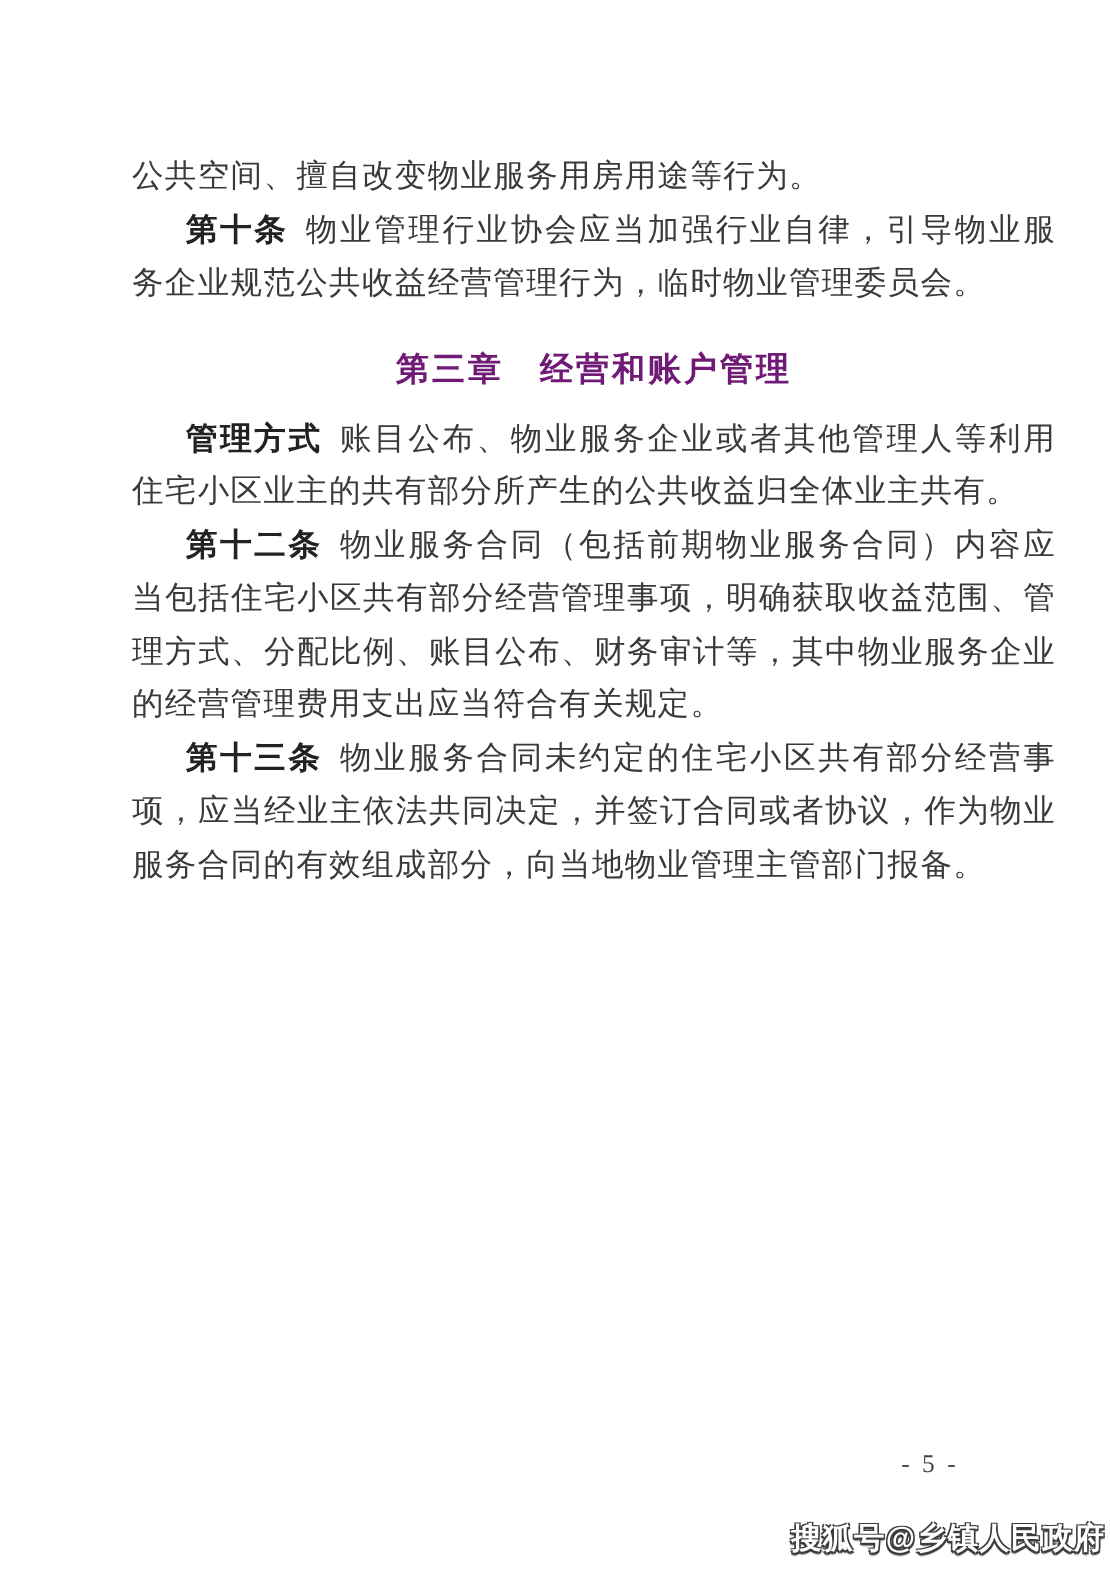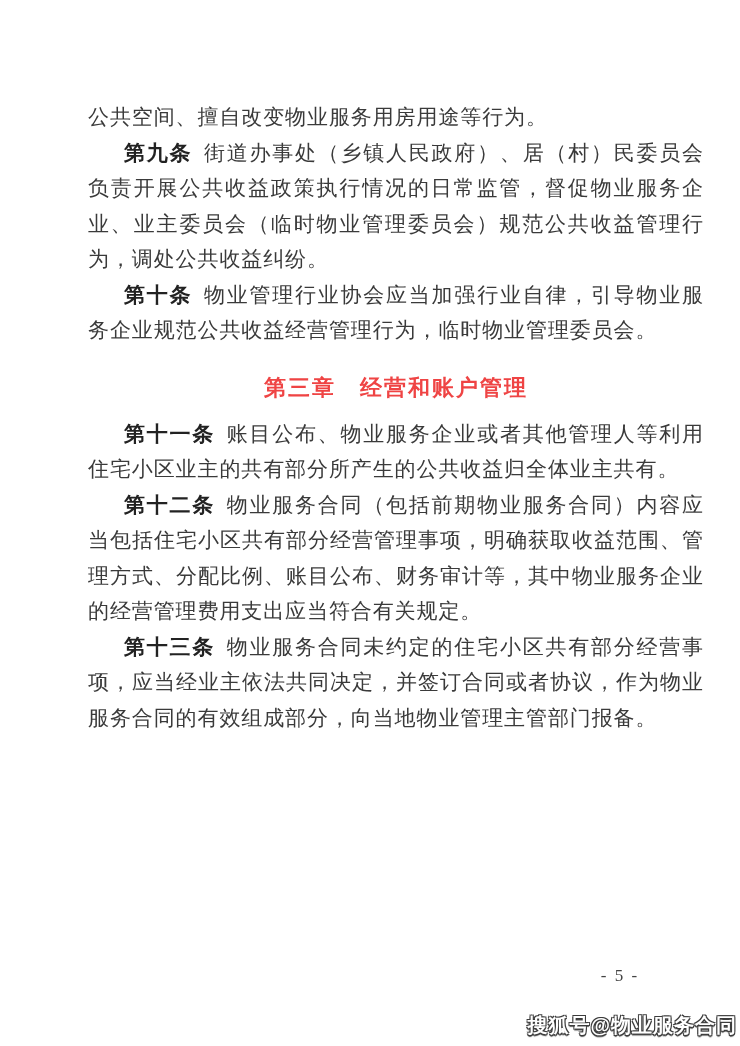--- a/index.html
+++ b/index.html
@@ -39,21 +39,21 @@
     color: #222222;
     margin-right: 0.55em;
   }
   .chapter-heading {
     margin: 19px 0 9px 0;
     font-size: 22px;
     line-height: 40px;
     font-weight: bold;
     text-align: center;
     letter-spacing: 2px;
-    color: #ef4444;
+    color: #701a75;
     font-family: "Liberation Sans", "DejaVu Sans", sans-serif;
   }
   .page-number {
     position: absolute;
     top: 966px;
     left: 575px;
     width: 90px;
     text-align: center;
     font-size: 17px;
     letter-spacing: 2px;
@@ -82,41 +82,38 @@
 
 <div class="page">
 
   <div class="content">
 
     <p class="para">
       <span>公共空间、擅自改变物业服务用房用途等行为。</span>
     </p>
 
 
-    <p class="para indent">
-      <span class="lead">第九条</span><span>街道办事处（乡镇人民政府）、居（村）民委员会负责开展公共收益政策执行情况的日常监管，督促物业服务企业、业主委员会（临时物业管理委员会）规范公共收益管理行为，调处公共收益纠纷。</span>
-    </p>
 
     <p class="para indent">
       <span class="lead">第十条</span><span>物业管理行业协会应当加强行业自律，引导物业服务企业规范公共收益经营管理行为，临时物业管理委员会。</span>
     </p>
 
     <h2 class="chapter-heading">第三章　经营和账户管理</h2>
 
     <p class="para indent">
-      <span class="lead">第十一条</span><span>账目公布、物业服务企业或者其他管理人等利用住宅小区业主的共有部分所产生的公共收益归全体业主共有。</span>
+      <span class="lead">管理方式</span><span>账目公布、物业服务企业或者其他管理人等利用住宅小区业主的共有部分所产生的公共收益归全体业主共有。</span>
     </p>
 
     <p class="para indent">
       <span class="lead">第十二条</span><span>物业服务合同（包括前期物业服务合同）内容应当包括住宅小区共有部分经营管理事项，明确获取收益范围、管理方式、分配比例、账目公布、财务审计等，其中物业服务企业的经营管理费用支出应当符合有关规定。</span>
     </p>
 
     <p class="para indent">
       <span class="lead">第十三条</span><span>物业服务合同未约定的住宅小区共有部分经营事项，应当经业主依法共同决定，并签订合同或者协议，作为物业服务合同的有效组成部分，向当地物业管理主管部门报备。</span>
     </p>
 
   </div>
 
   <div class="page-number">- 5 -</div>
 
-  <div class="watermark">搜狐号@物业服务合同</div>
+  <div class="watermark">搜狐号@乡镇人民政府</div>
 
 </div>
 
 </body></html>

